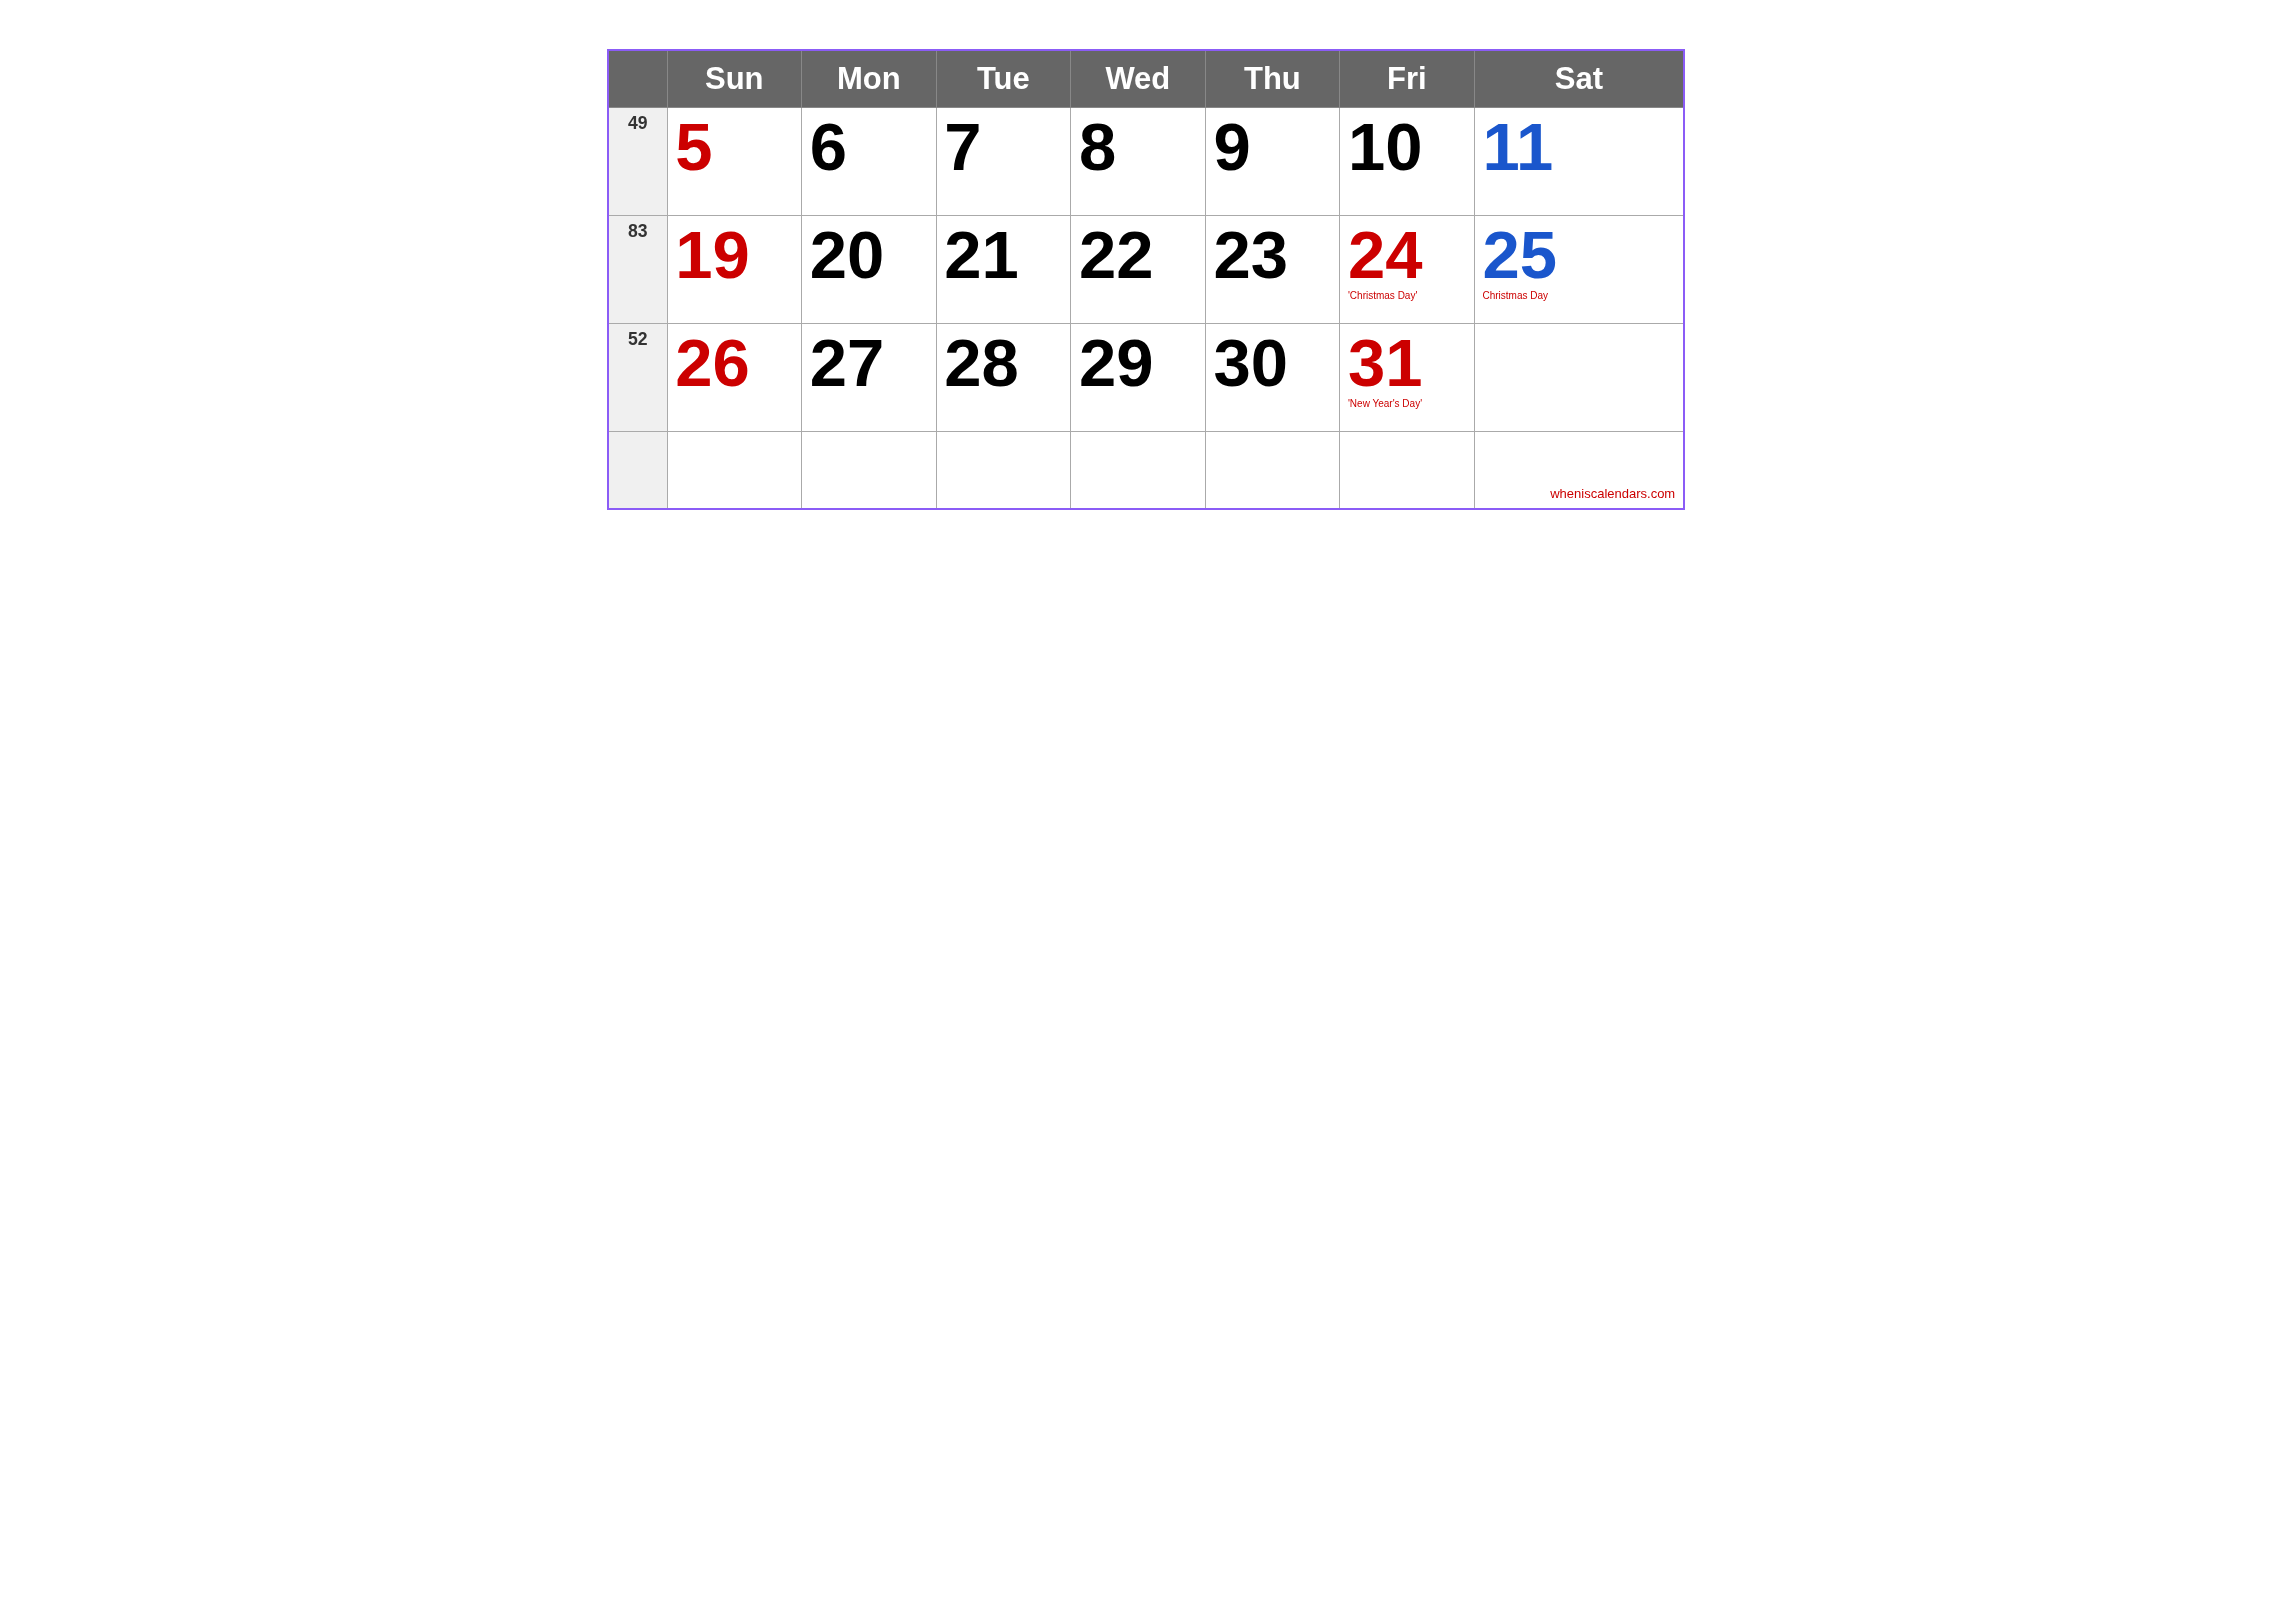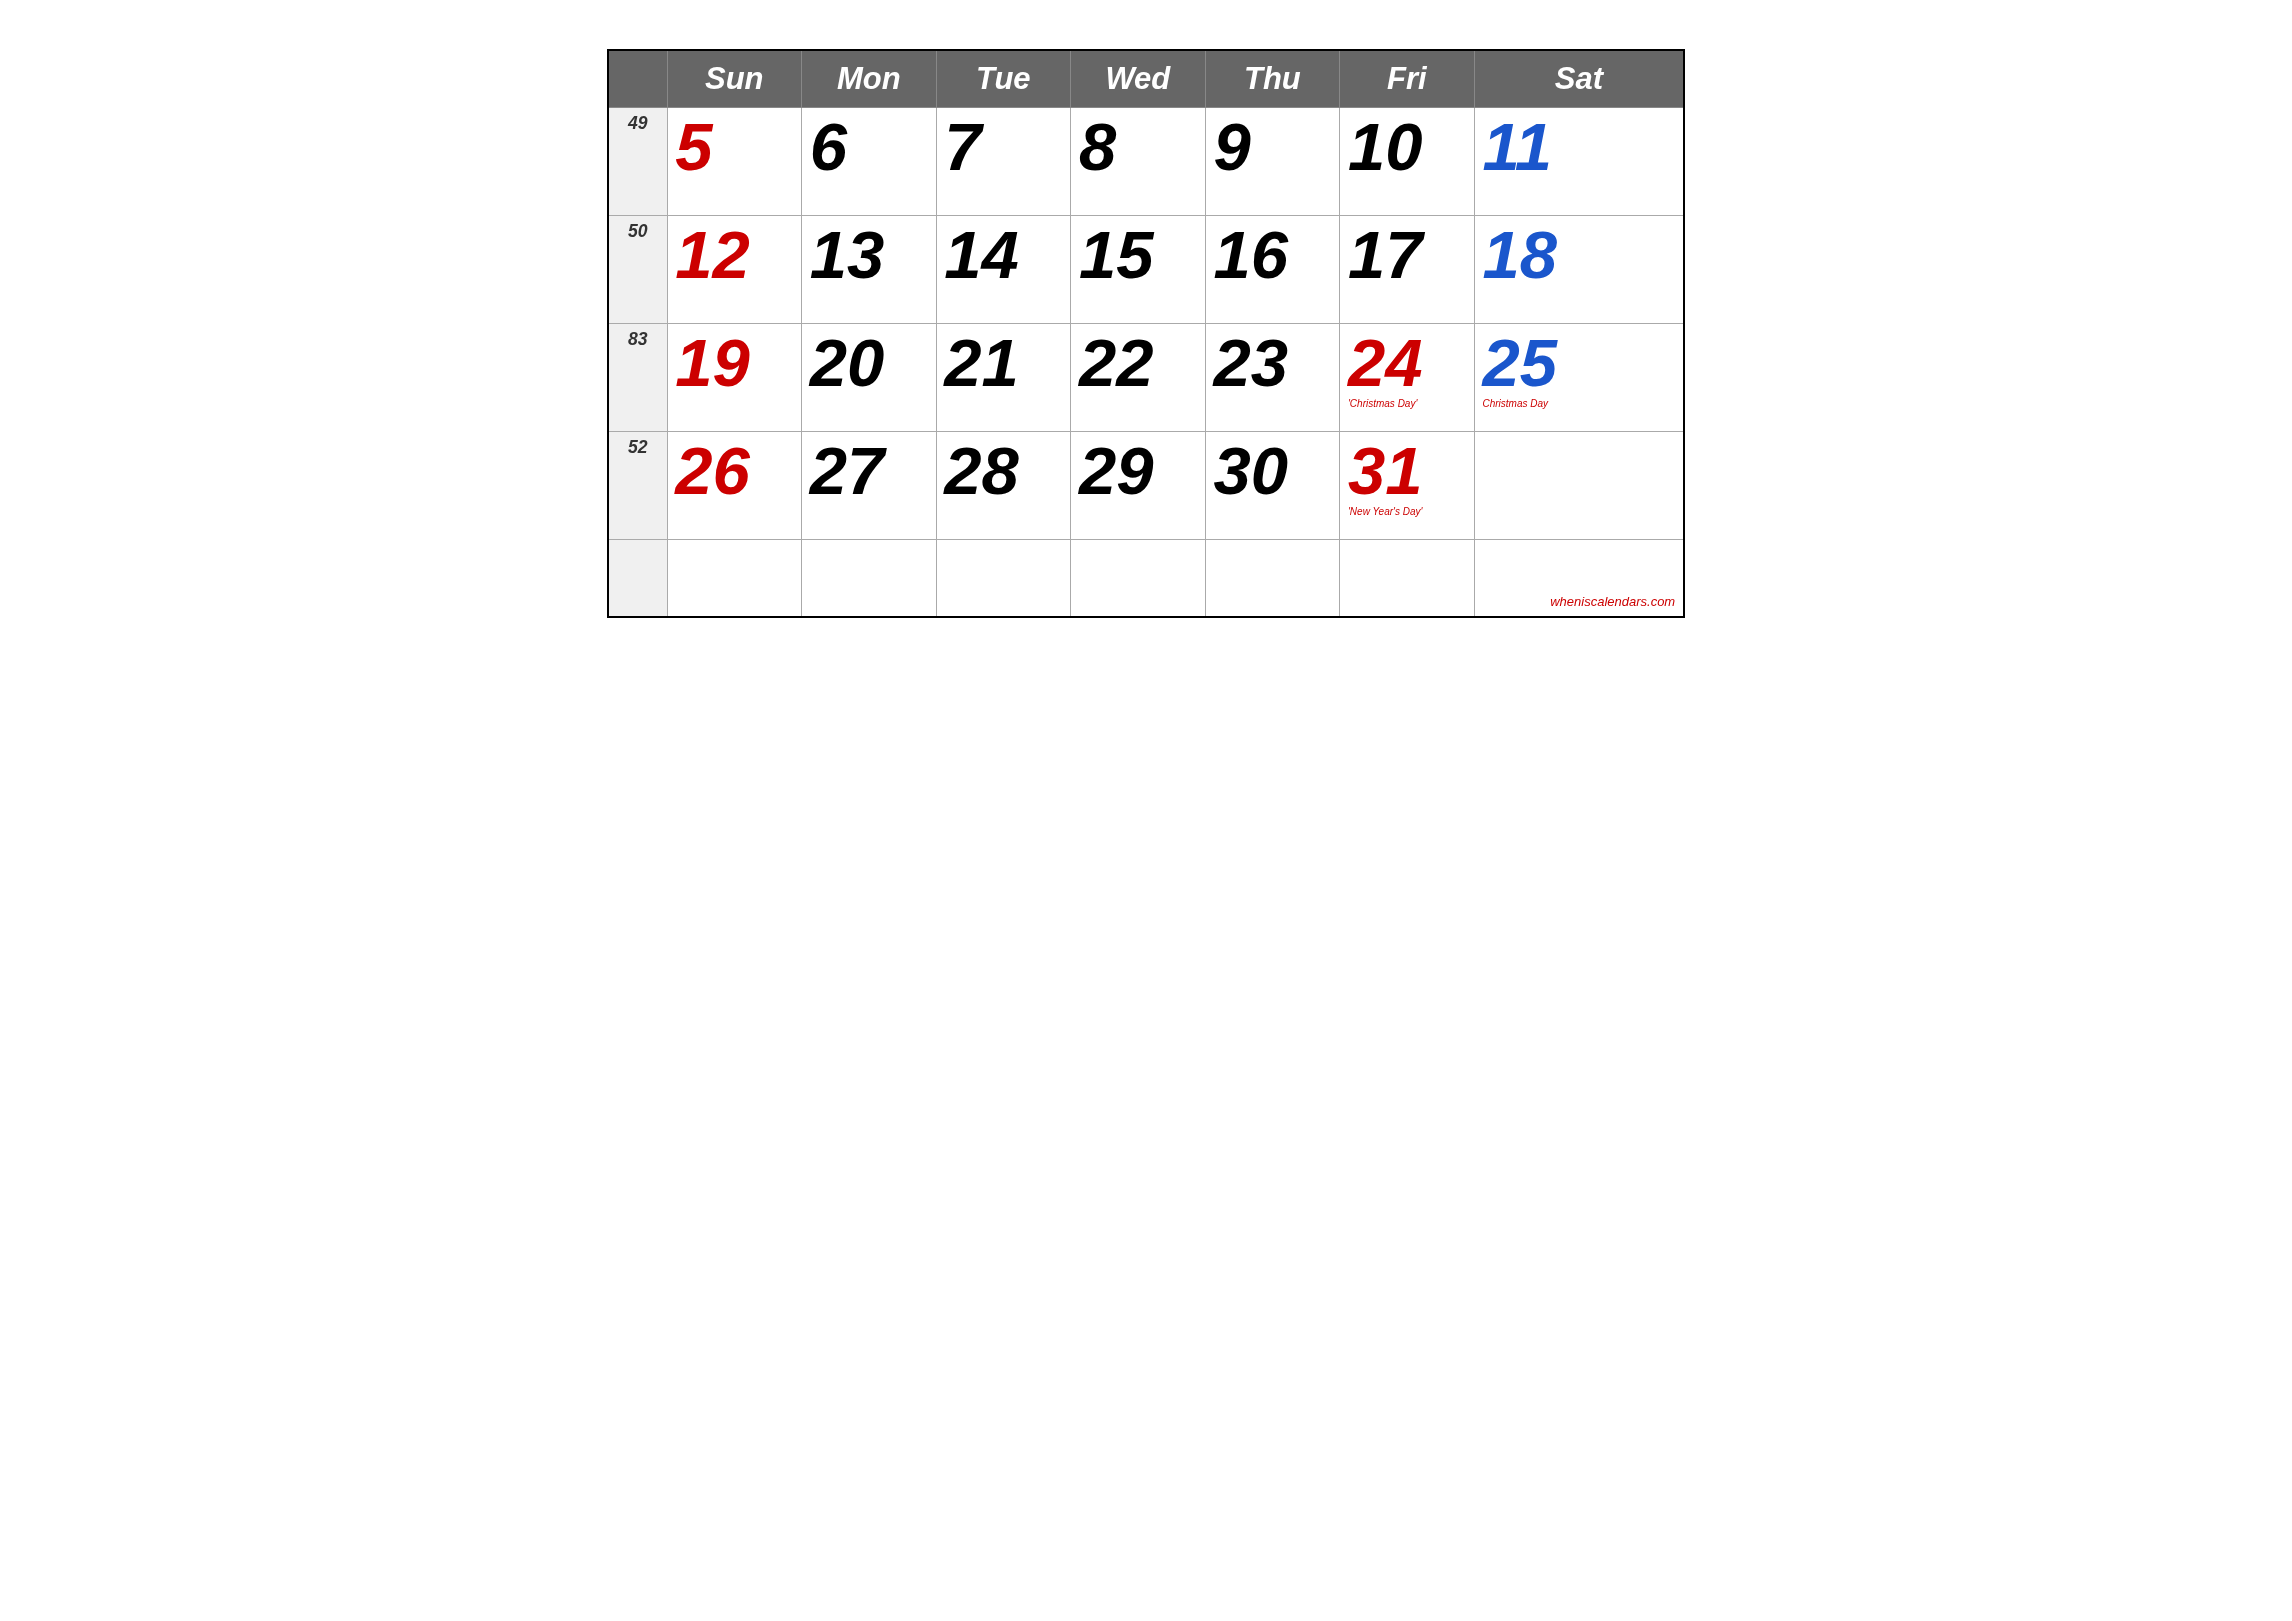--- a/index.html
+++ b/index.html
@@ -24,22 +24,21 @@
       font-size: 71px;
       font-weight: 900;
       color: #000;
       padding: 19.6px 0 9.8px 0;
       font-family: Arial Black, Arial, sans-serif;
     }
 
     .calendar-table {
       width: 100%;
       border-collapse: collapse;
-      border: 2px solid #000000;
-      font-style: italic;
+      border: 2px solid #8b5cf6;
     }
 
     .header-row th {
       background: #666;
       color: #fff;
       font-weight: 900;
       font-size: 31px;
       padding: 9.8px 3.9px;
       border: 1px solid #888;
       text-align: center;
@@ -143,44 +142,20 @@
             <span class="day-number black">9</span>
           </td>
           <td class="day-cell">
             <span class="day-number black">10</span>
           </td>
           <td class="day-cell">
             <span class="day-number blue">11</span>
           </td>
         </tr>
         <tr>
-          <td class="week-no-cell">50</td>
-          <td class="day-cell">
-            <span class="day-number red">12</span>
-          </td>
-          <td class="day-cell">
-            <span class="day-number black">13</span>
-          </td>
-          <td class="day-cell">
-            <span class="day-number black">14</span>
-          </td>
-          <td class="day-cell">
-            <span class="day-number black">15</span>
-          </td>
-          <td class="day-cell">
-            <span class="day-number black">16</span>
-          </td>
-          <td class="day-cell">
-            <span class="day-number black">17</span>
-          </td>
-          <td class="day-cell">
-            <span class="day-number blue">18</span>
-          </td>
-        </tr>
-        <tr>
           <td class="week-no-cell">83</td>
           <td class="day-cell">
             <span class="day-number red">19</span>
           </td>
           <td class="day-cell">
             <span class="day-number black">20</span>
           </td>
           <td class="day-cell">
             <span class="day-number black">21</span>
           </td>

